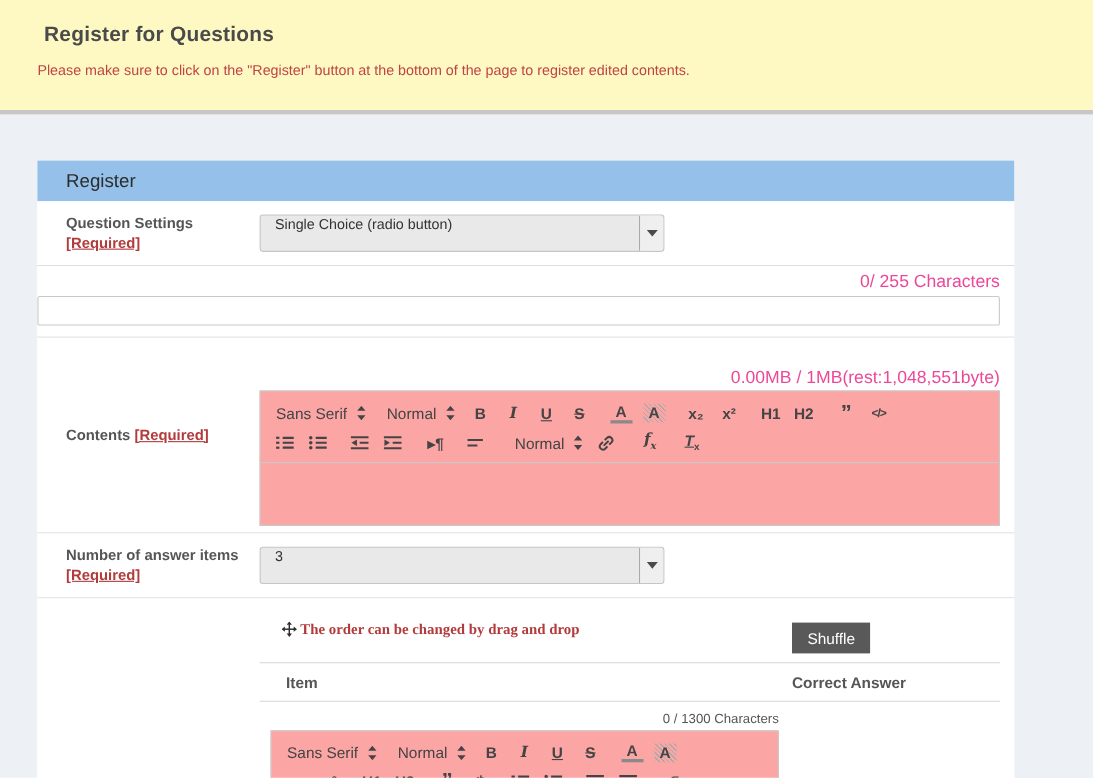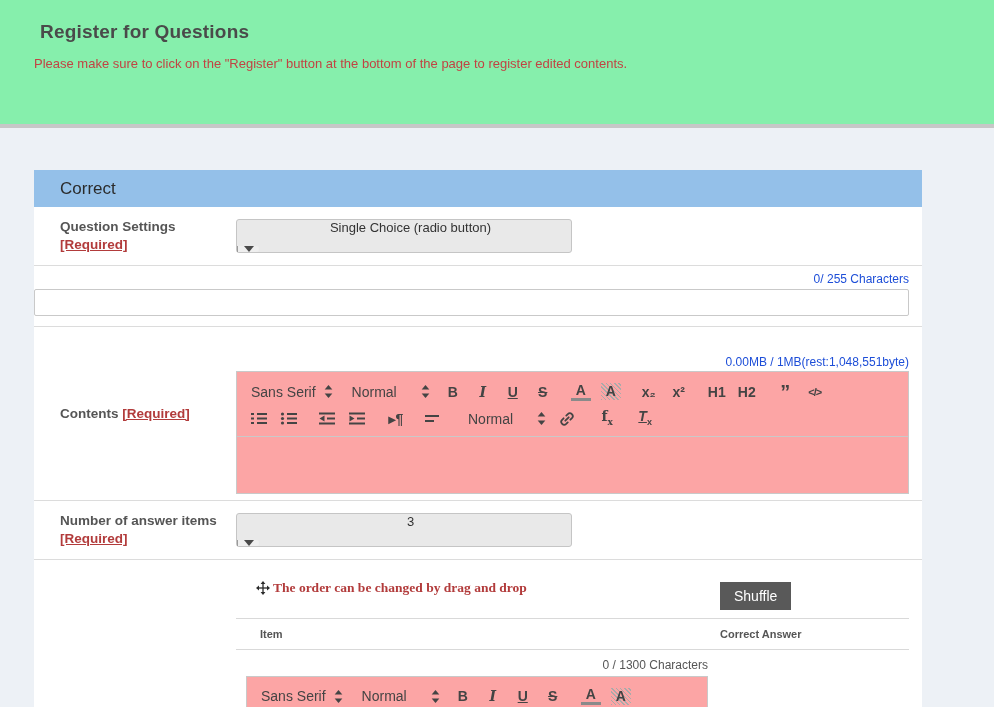--- a/index.html
+++ b/index.html
@@ -5,21 +5,21 @@
   * { box-sizing: border-box; }
   html,body { margin:0; padding:0; }
   body {
     width:994px; height:707px; overflow:hidden;
     background:#edf1f6;
     font-family:"Liberation Sans", sans-serif;
     color:#333;
   }
   
   .top-header {
-    background:#86efac; height:128px;
+    background:#fef9c3; height:104px;
     border-bottom:4px solid #c7c7c7;
   }
   .page-title {
     margin:0; padding:21px 0 0 40px;
     font-size:19px; font-weight:bold; color:#4a4a4a;
     letter-spacing:.2px;
   }
   .page-note {
     padding:13px 0 0 34px; font-size:13px; color:#c14343;
   }
@@ -32,37 +32,37 @@
   .form-row { display:flex; border-bottom:1px solid #dcdcdc; background:#fff; }
   .label-col {
     width:202px; flex:0 0 202px; padding:0 14px 0 26px;
     display:flex; align-items:center;
     font-weight:bold; font-size:13.5px; color:#555; line-height:18px;
   }
   .required { color:#b23b3b;text-decoration:underline; }
   .content-col { flex:1; padding:12px 13px 12px 0; }
   
   .ui-select {
-    width:336px; height:34px; background:#e9e9e9;
+    width:368px; height:34px; background:#e9e9e9;
     border:1px solid #c5c5c5; border-radius:3px;
-    display:flex; align-items:center; cursor:pointer;flex-direction:column;
+    display:flex; cursor:pointer;
   }
   .ui-select .sel-value { flex:1; padding-left:13px; font-size:13px; color:#333; }
   .ui-select .arrow-box {
     width:22px; align-self:stretch; border-left:1px solid #9a9a9a;
     background:#efefef; border-radius:0 3px 3px 0;
     display:flex; align-items:center; justify-content:center;
   }
   .caret-down {
     width:0; height:0;
     border-left:5px solid transparent; border-right:5px solid transparent;
     border-top:6px solid #4a4a4a;
   }
   
-  .char-counter { text-align:right; font-size:12px; color:#1d4ed8; }
+  .char-counter { text-align:right; font-size:16px; color:#ec4899; }
   
   .title-row .content-col { padding-top:6px; padding-bottom:10px; }
   .text-input {
     display:block; width:100%; height:27px; margin-top:3px;
     border:1px solid #c9c9c9; border-radius:2px; background:#fff;
     font-size:13px; padding:0 6px; outline:none;
   }
   
   .contents-row .content-col { padding-top:28px; padding-bottom:6px; }
   .editor { border:1px solid #c9c9c9; margin-top:2px; background:#fca5a5; }
@@ -78,61 +78,61 @@
   .tbi.italic { font-style:italic; }
   .tbi.underl { text-decoration:underline; }
   .tbi.strike { text-decoration:line-through; font-weight:600; }
   .tbi.color-a { border-bottom:3px solid #8a8a8a; line-height:15px; }
   .tbi.bg-a {
     background:repeating-linear-gradient(45deg,#aaa 0 1px,transparent 1px 3px);
     line-height:17px; padding:0 1px;
   }
   .tbi.quote { font-size:20px; line-height:14px; letter-spacing:-1px; }
   .tbi.code { font-size:11px; letter-spacing:-1px; }
-  .tbi.fx { font-family:"DejaVu Serif",serif; font-weight:bold; }
+  .tbi.fx { font-family:"DejaVu Serif",serif; font-style:italic; font-weight:bold; }
   .tbi.fx .sub, .tbi sub { font-size:9px; }
   .tbi.tx u { font-style:italic; }
-  .gap { margin-left:13px;gap:16px; }
+  .gap { margin-left:13px; }
   .editor-area { height:56px; }
   svg.ic { display:block; }
   
   .num-row .content-col { padding-top:12px; padding-bottom:12px; }
   
   .items-row { display:flex; background:#fff; }
   .items-content { flex:1; padding:14px 13px 0 0; }
   .shuffle-line { position:relative; height:38px; padding-left:20px; }
   .drag-note { display:flex; align-items:center; margin-top:6px;font-family:Liberation Serif, serif; }
   .drag-note .txt { font-size:13.5px; font-weight:bold; color:#b23b3b; margin-left:3px; }
   .move-handle { cursor:move; display:flex; align-items:center; }
   .shuffle-btn {
     position:absolute; left:484px; top:2px;
     background:#595959; color:#fff; border:none; cursor:pointer;
     font-size:14px; padding:6px 14px; font-family:"Liberation Sans",sans-serif;
   }
   .items-head {
     display:flex; border-top:1px solid #d9d9d9; border-bottom:1px solid #d9d9d9;
-    padding:9px 0 9px 24px; font-weight:bold; font-size:11px; color:#555;
+    padding:9px 0 9px 24px; font-weight:bold; font-size:14px; color:#555;
   }
   .col-item { width:460px; }
   .col-answer { flex:1; }
   .item-counter { width:462px; margin:8px 0 4px 10px; text-align:right; font-size:12px; color:#555; }
   .editor-b { width:462px; margin-left:10px; }
   .editor-b .toolbar { border-bottom:none; }
   .editor-b .tb-row { height:26px; }
 </style>
 </head>
 <body>
 
 <div class="top-header">
   <h1 class="page-title">Register for Questions</h1>
   <div class="page-note">Please make sure to click on the "Register" button at the bottom of the page to register edited contents.</div>
 </div>
 
 <div class="card">
-  <div class="card-header">Correct</div>
+  <div class="card-header">Register</div>
 
   <div class="form-row">
     <div class="label-col">
       <span><span>Question Settings</span>
       <span class="required">[Required]</span></span>
     </div>
     <div class="content-col">
       <div class="ui-select">
         <span class="sel-value">Single Choice (radio button)</span>
         <span class="arrow-box">

